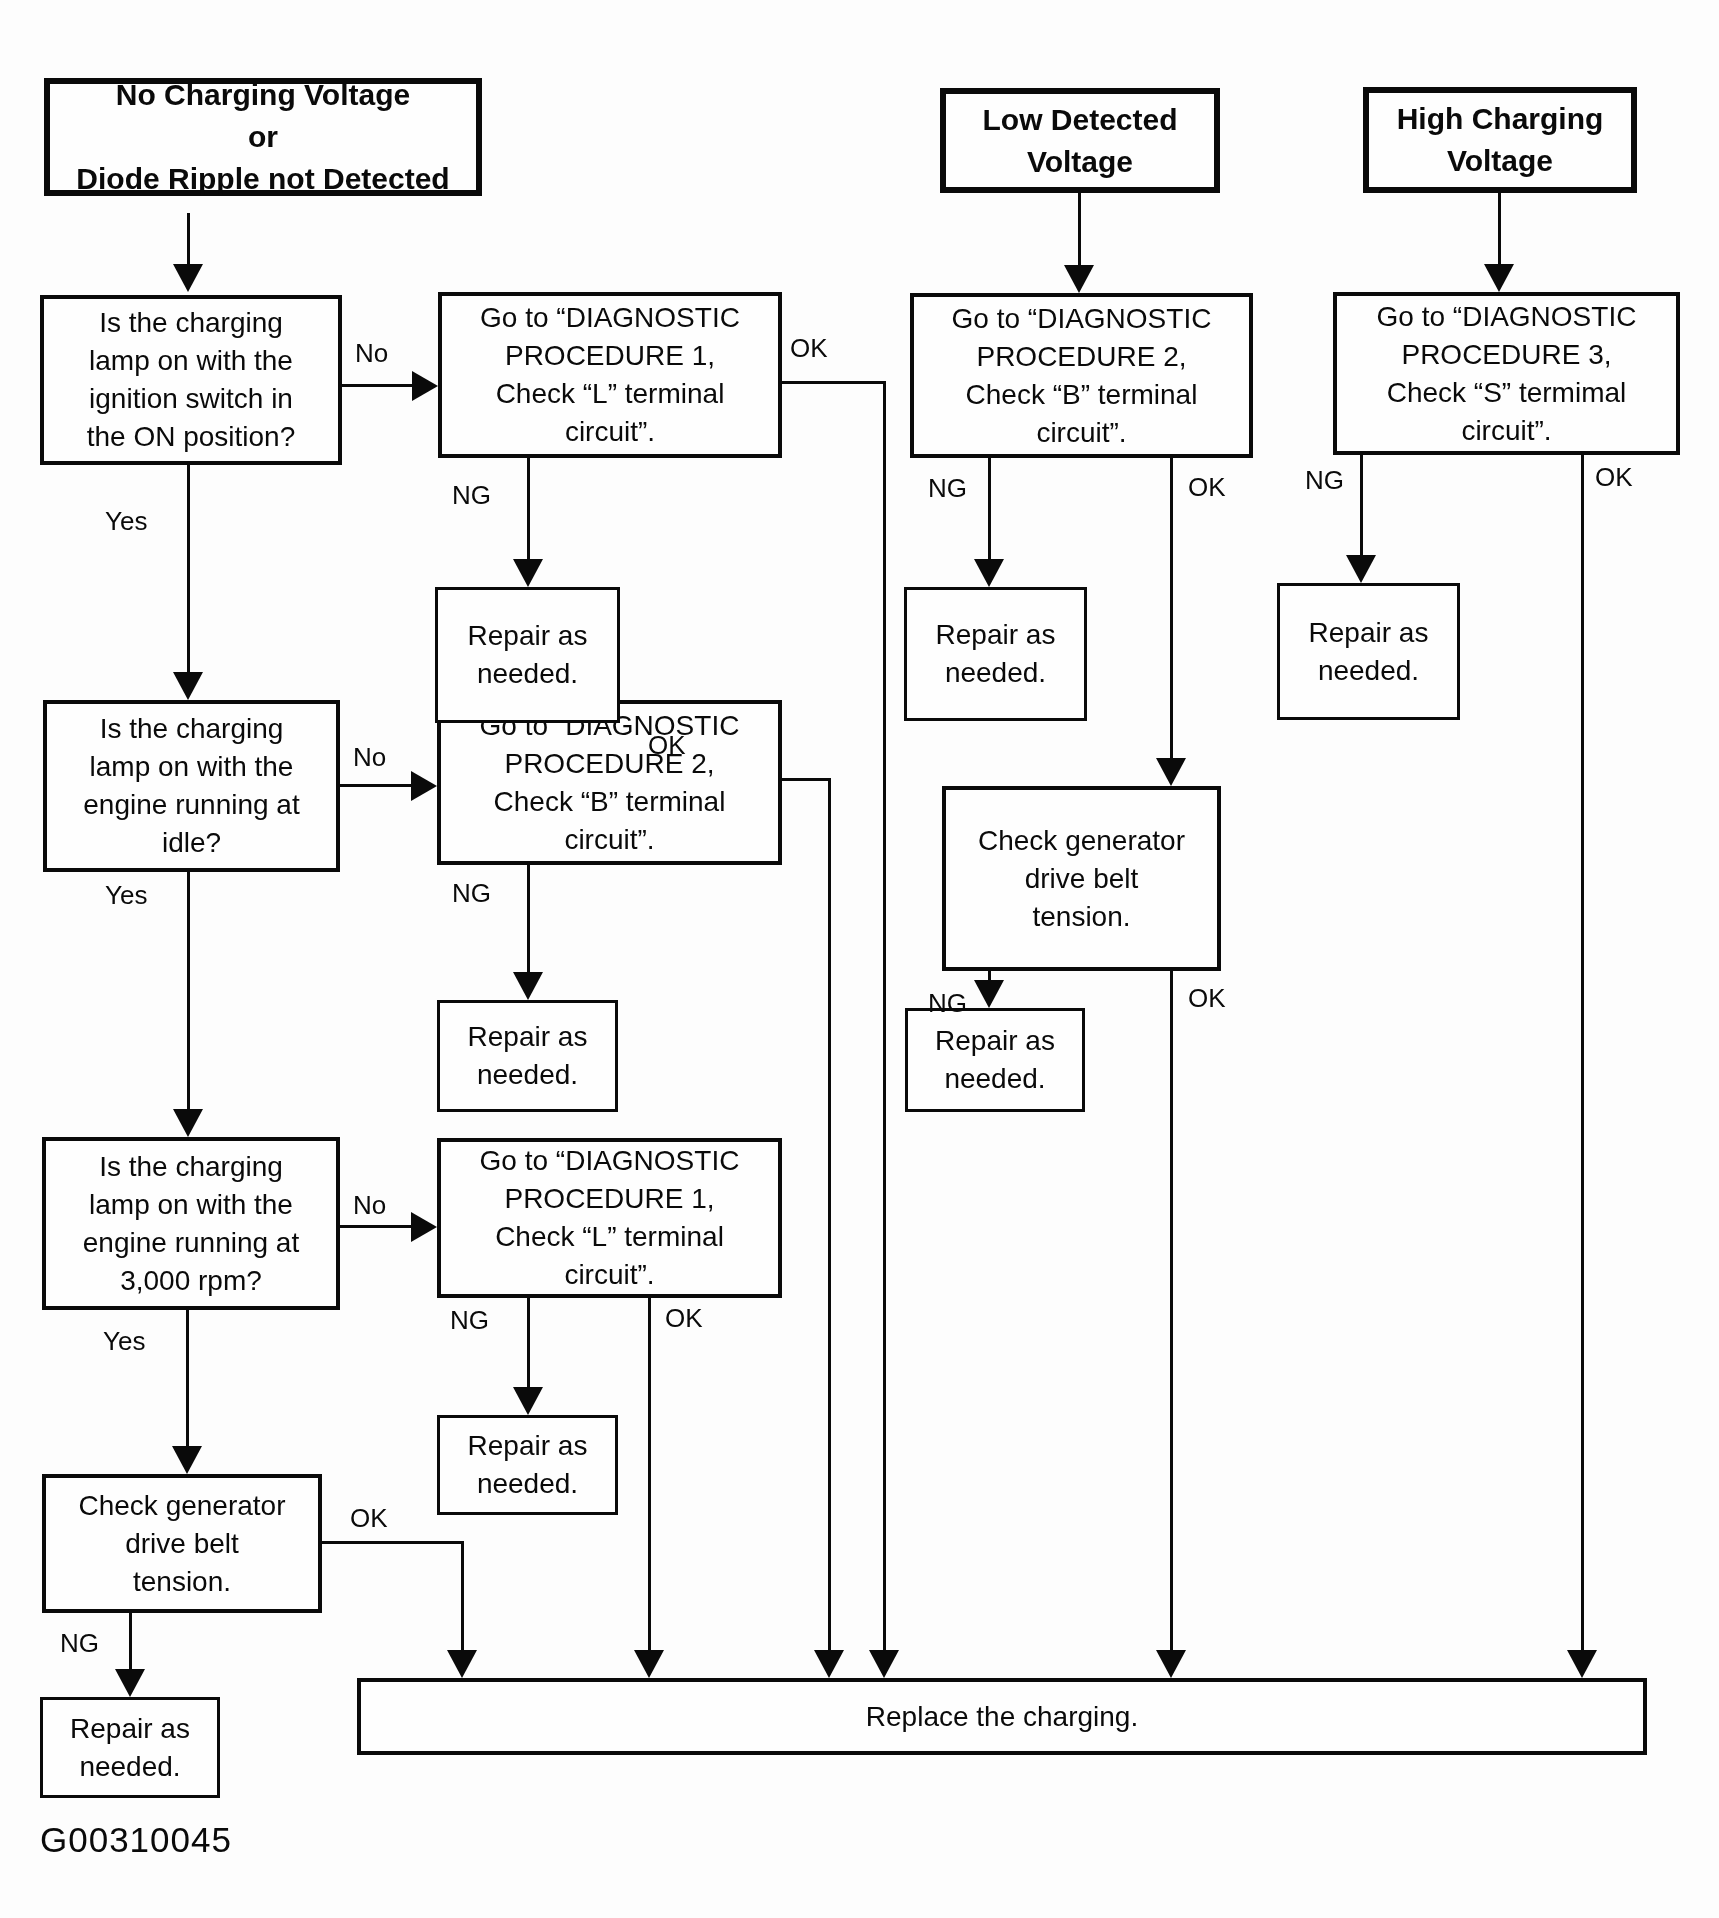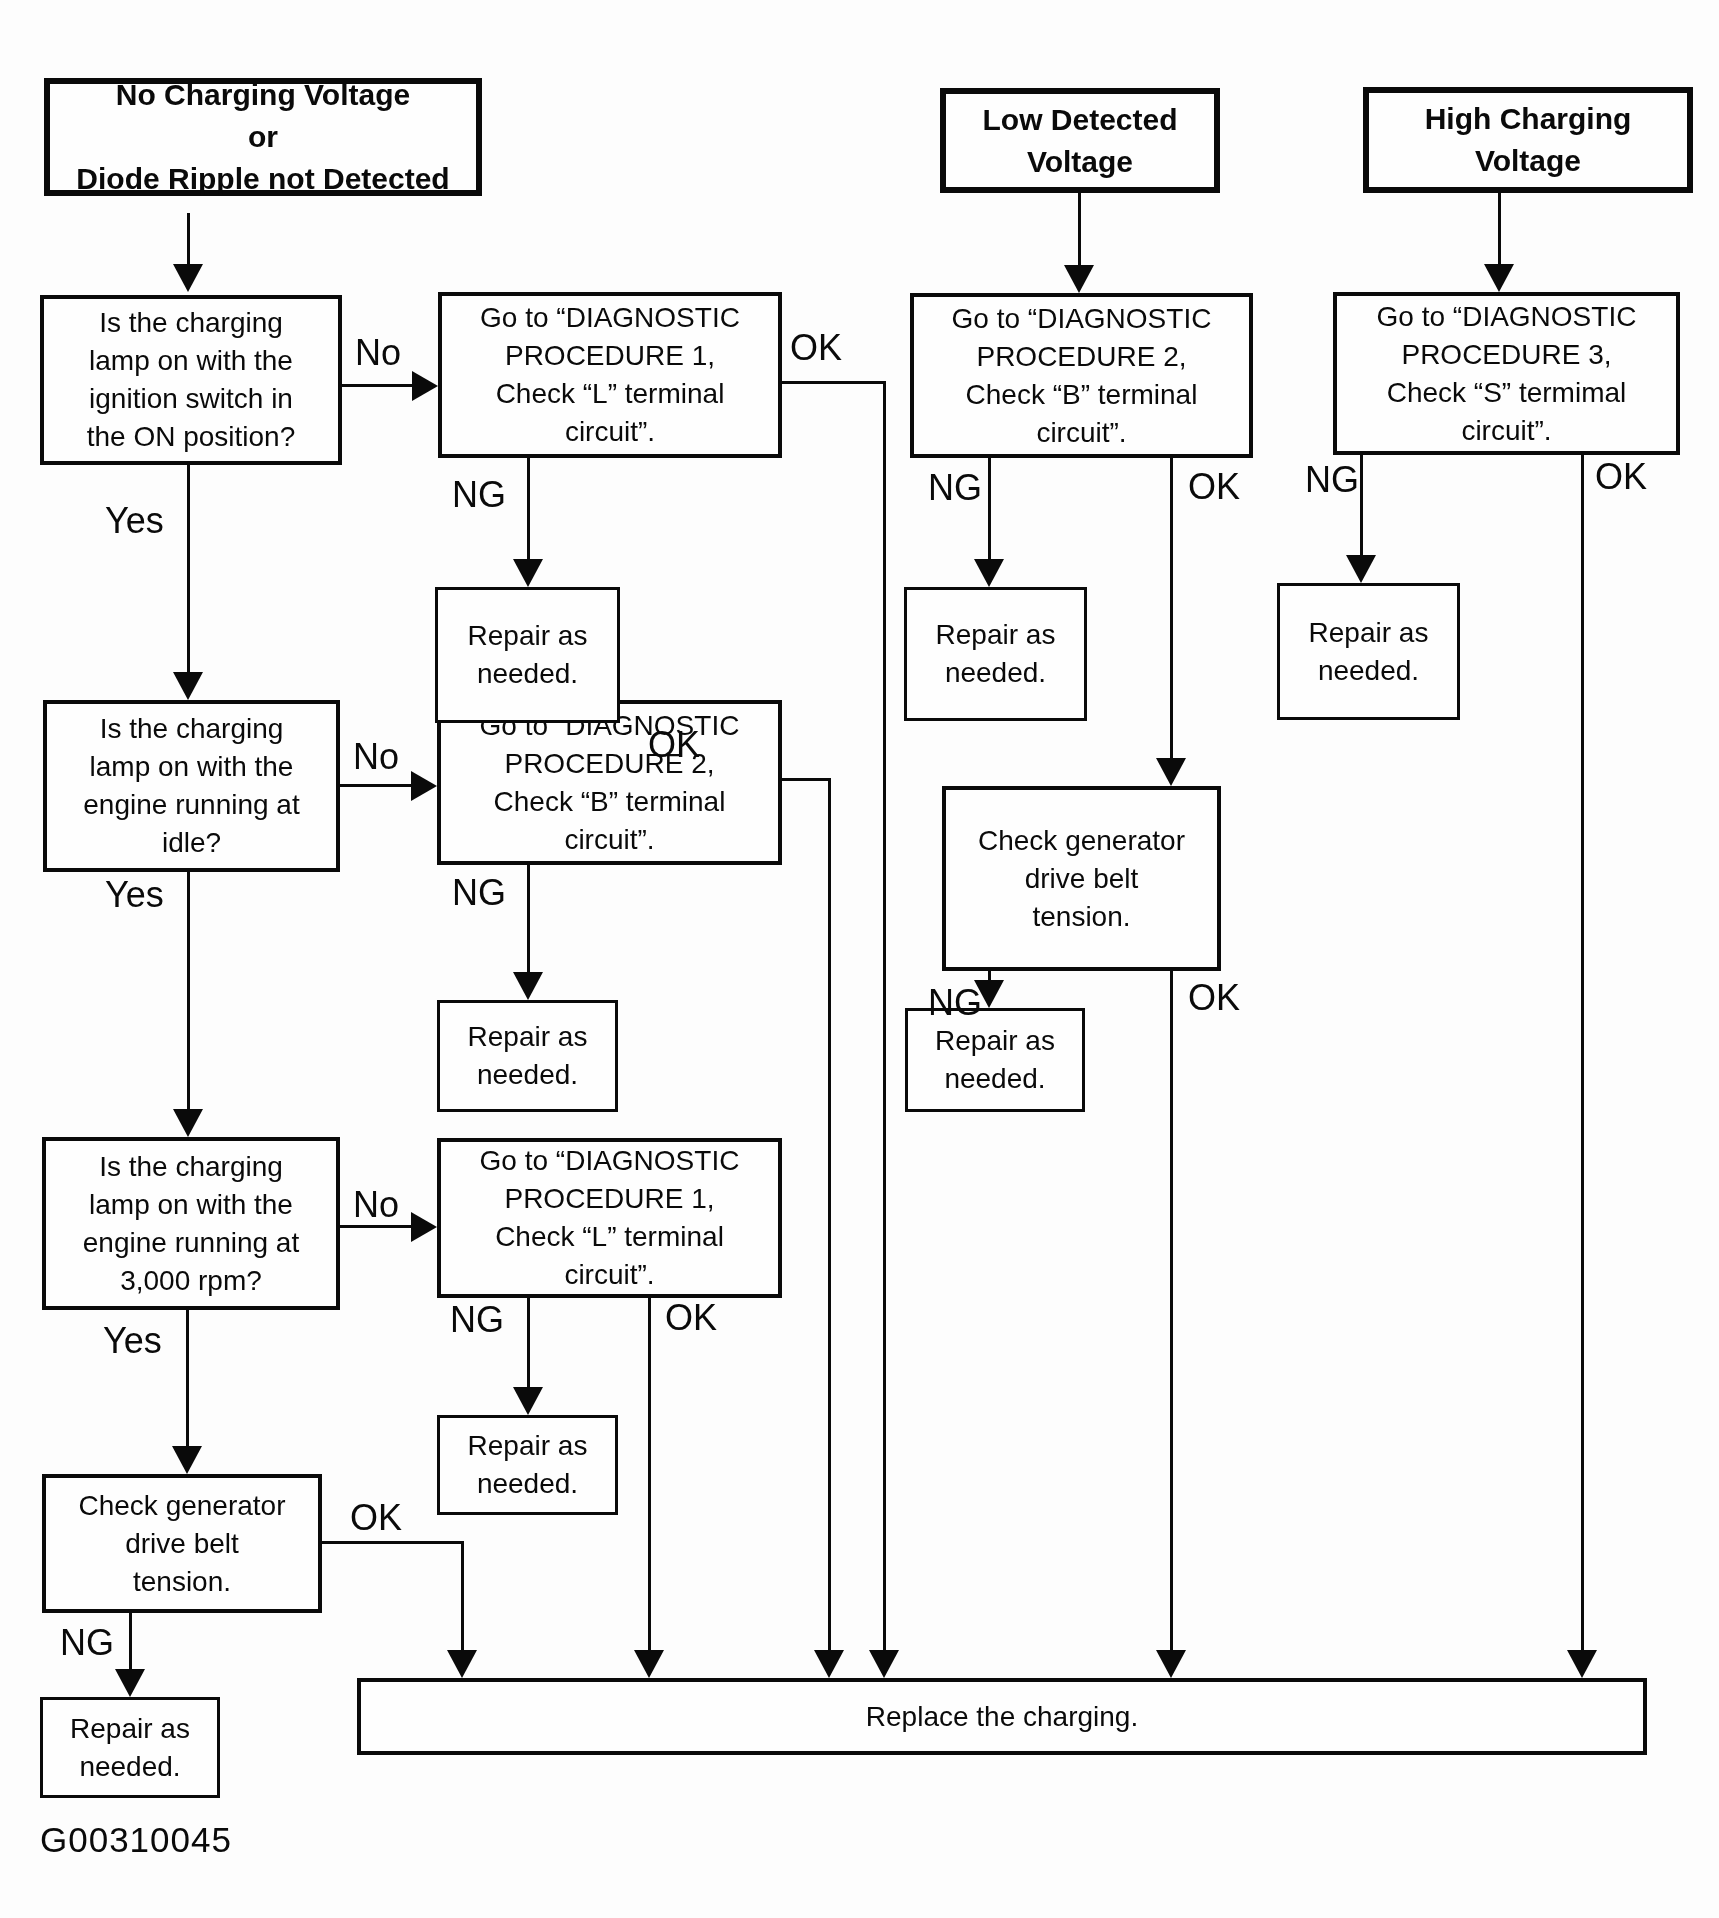--- a/index.html
+++ b/index.html
@@ -19,34 +19,34 @@
   .arrow-down{
     position:absolute;width:0;height:0;
     border-left:15px solid transparent;border-right:15px solid transparent;
     border-top:28px solid #0a0a0a;
   }
   .arrow-right{
     position:absolute;width:0;height:0;
     border-top:15px solid transparent;border-bottom:15px solid transparent;
     border-left:26px solid #0a0a0a;
   }
-  .lbl{position:absolute;font-size:36px;line-height:30px;white-space:nowrap;}
+  .lbl{position:absolute;font-size:26px;line-height:30px;white-space:nowrap;}
   .footer{position:absolute;font-size:35px;letter-spacing:1px;text-align:center;}
 </style>
 </head>
 <body>
 
 <div id="canvas">
 
   <div class="box thick" style="left:44px;top:78px;width:438px;height:118px;">No Charging Voltage
 or
 Diode Ripple not Detected</div>
   <div class="box thick" style="left:940px;top:88px;width:280px;height:105px;">Low Detected
 Voltage</div>
-  <div class="box thick" style="left:1363px;top:87px;width:330px;height:106px;">High Charging
+  <div class="box thick" style="left:1363px;top:87px;width:274px;height:106px;">High Charging
 Voltage</div>
 
   <div class="box" style="left:40px;top:295px;width:302px;height:170px;">Is the charging
 lamp on with the
 ignition switch in
 the ON position?</div>
   <div class="box" style="left:43px;top:700px;width:297px;height:172px;">Is the charging
 lamp on with the
 engine running at
 idle?</div>

